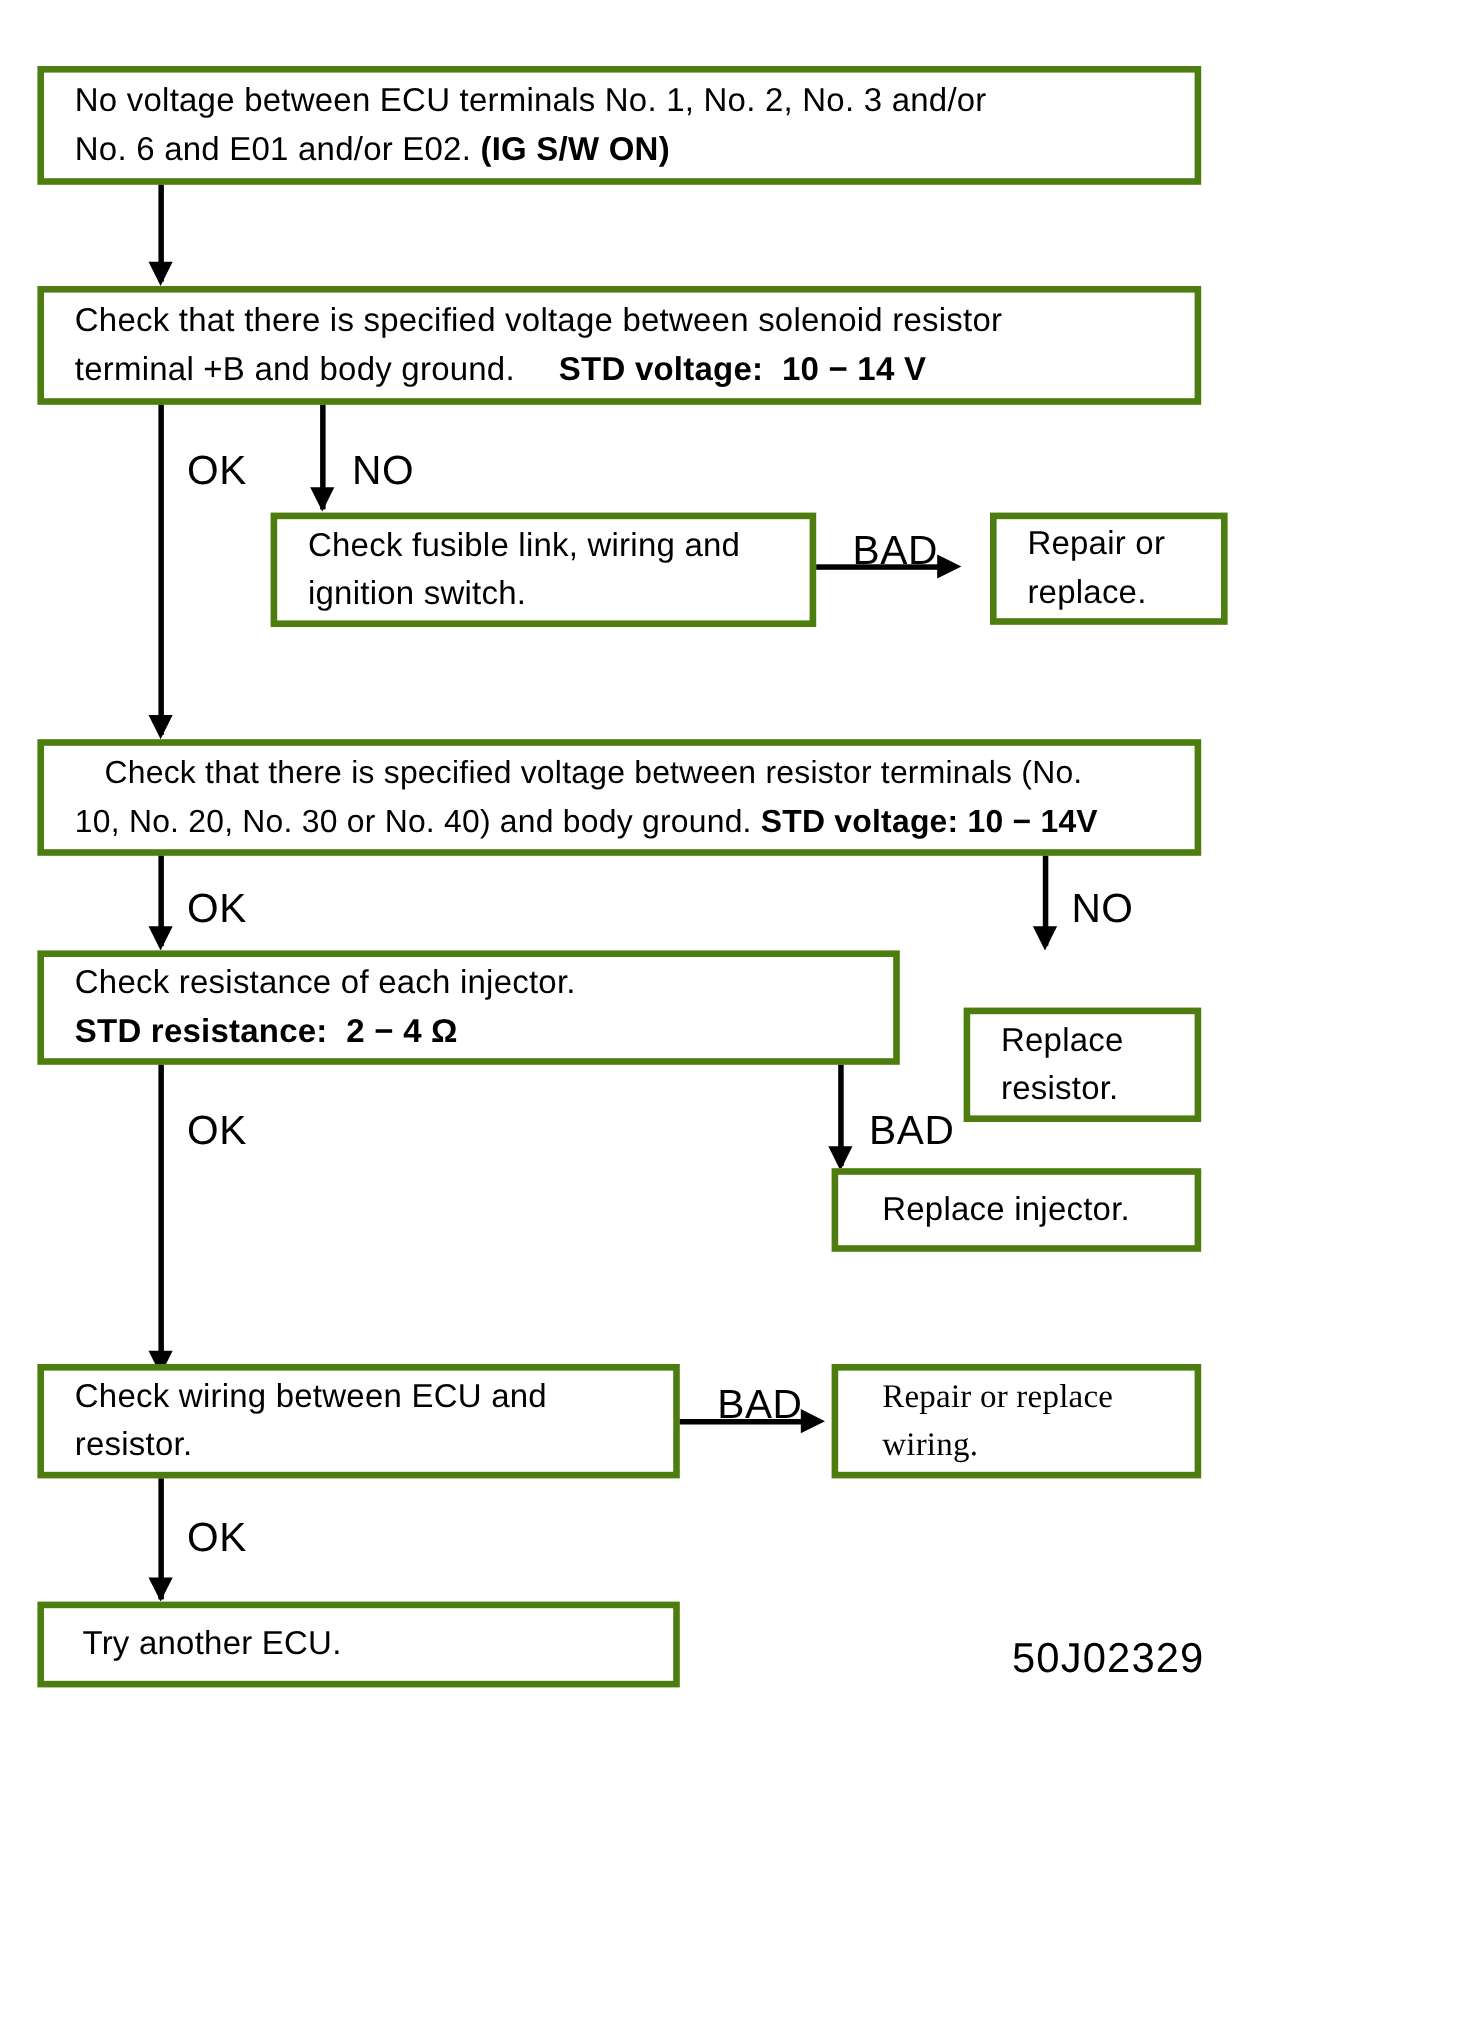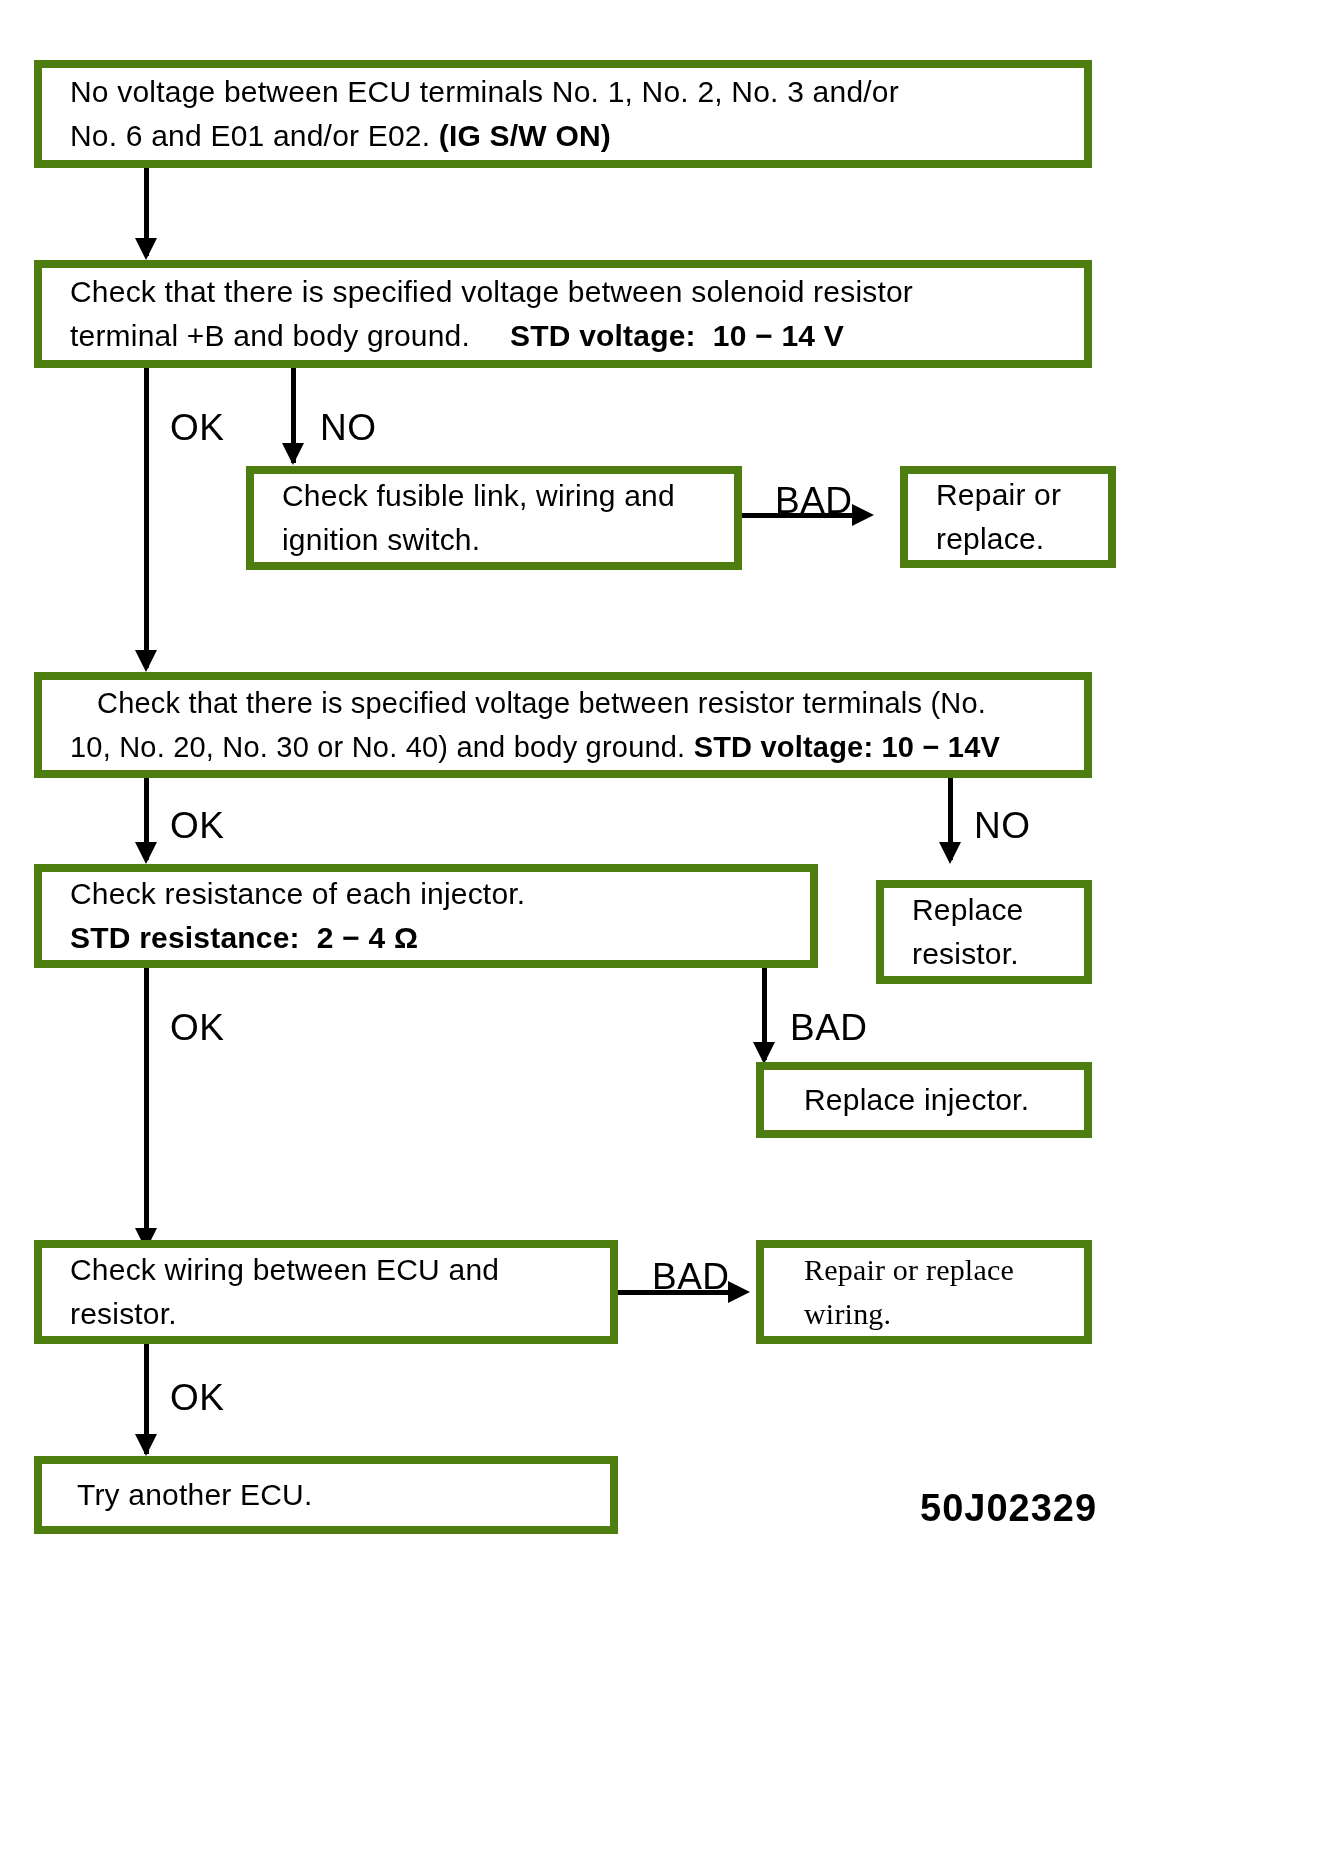--- a/index.html
+++ b/index.html
@@ -14,21 +14,21 @@
   #page {
     position: relative;
     width: 1332px;
     height: 1858px;
     background: #ffffff;
     overflow: hidden;
   }
   .box {
     position: absolute;
     box-sizing: border-box;
-    border: 8px solid #4d7c0f;
+    border: 6px solid #4d7c0f;
     background: #fff;
     display: flex;
     flex-direction: column;
     justify-content: center;
   }
   .box .line {
     font-size: 30px;
     line-height: 44px;
     letter-spacing: 0.2px;
     white-space: pre;
@@ -67,21 +67,21 @@
     position: absolute;
     width: 0;
     height: 0;
     border-top: 11px solid transparent;
     border-bottom: 11px solid transparent;
     border-left: 22px solid #000;
   }
   .code {
     position: absolute;
     font-size: 38px;
-    font-weight: bold;
+    font-weight: normal;
     letter-spacing: 1px;
     white-space: pre;
   }
 </style>
 </head>
 <body>
 
 <div id="page">
 
   <div class="box" style="left:34px; top:60px; width:1058px; height:108px;">
@@ -130,21 +130,21 @@
 
   <div class="vline" style="left:948px; top:778px; height:82px;"></div>
   <div class="arrow-down" style="left:939px; top:842px;"></div>
   <div class="lbl" style="left:974px; top:798px;">NO</div>
 
   <div class="box" style="left:34px; top:864px; width:784px; height:104px;">
     <div class="line">Check resistance of each injector.</div>
     <div class="line b">STD resistance:  2 − 4 Ω</div>
   </div>
 
-  <div class="box" style="left:876px; top:880px; width:216px; height:104px;">
+  <div class="box" style="left:876px; top:916px; width:216px; height:104px;">
     <div class="line">Replace</div>
     <div class="line">resistor.</div>
   </div>
 
   <div class="vline" style="left:144px; top:968px; height:280px;"></div>
   <div class="arrow-down" style="left:135px; top:1228px;"></div>
   <div class="lbl" style="left:170px; top:1000px;">OK</div>
 
   <div class="vline" style="left:762px; top:968px; height:92px;"></div>
   <div class="arrow-down" style="left:753px; top:1042px;"></div>

